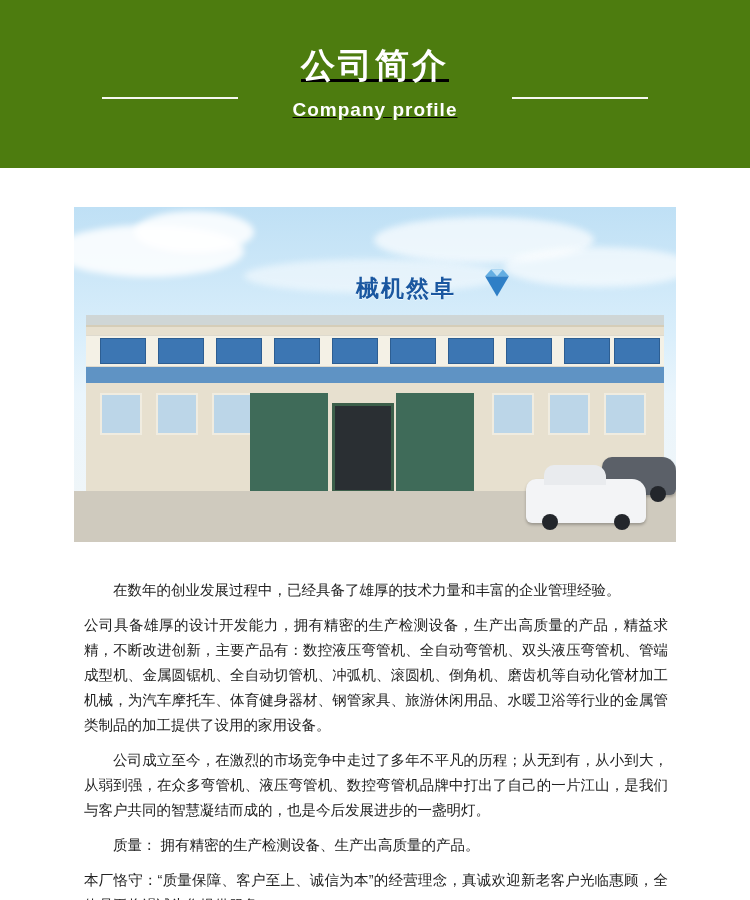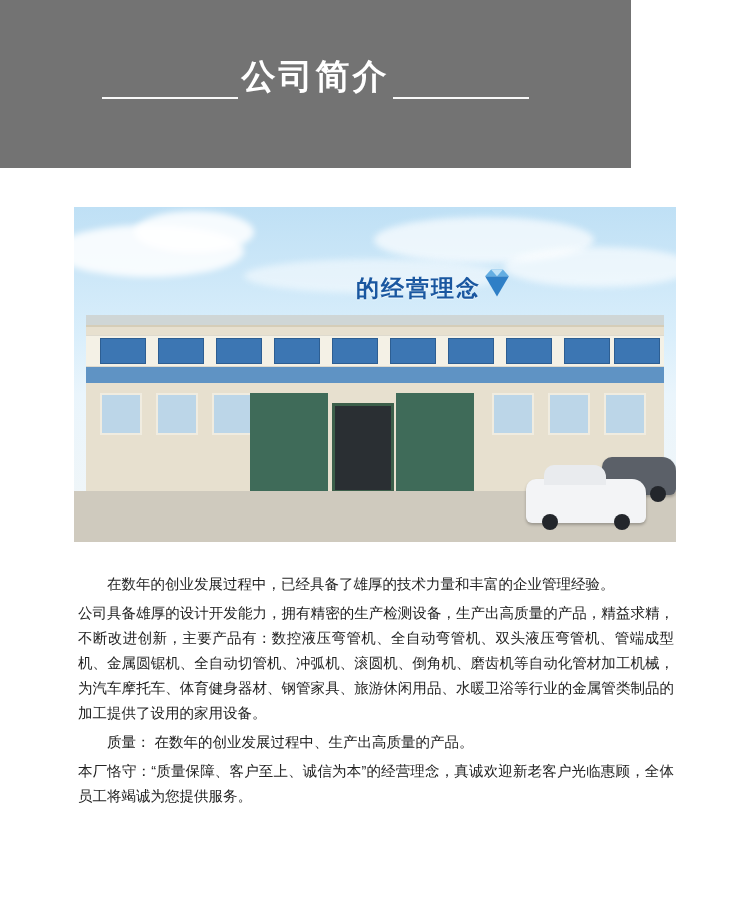--- a/index.html
+++ b/index.html
@@ -16,28 +16,29 @@
 
   .page {
     width: 750px;
     height: 900px;
     position: relative;
     background: #ffffff;
   }
 
   
   .banner {
-    width: 631px;
+    width: 750px;
     height: 168px;
-    background: #737373;
+    background: #4d7c0f;
     position: relative;
     display: flex;
     flex-direction: column;
     align-items: center;
     justify-content: center;
+    text-decoration: underline;
   }
   .banner-title {
     color: #ffffff;
     font-size: 34px;
     font-weight: bold;
     letter-spacing: 3px;
     line-height: 1.1;
     margin-bottom: 14px;
     text-align: center;
   }
@@ -220,33 +221,34 @@
     position: absolute;
     left: 74px;
     top: 568px;
     width: 604px;
     color: #222222;
     font-size: 14.5px;
     line-height: 25px;
     text-align: justify;
   }
   .body-text p {
-    margin: 4px;
+    margin: 10px;
   }
   .indent { text-indent: 2em; }
 </style>
 </head>
 <body>
 
 <div class="page">
 
   <div class="banner">
     <div class="rule rule-left"></div>
     <div class="rule rule-right"></div>
     <div class="banner-title">公司简介</div>
+    <div class="banner-sub">Company profile</div>
   </div>
 
   <div class="photo-wrap">
     <div class="photo">
       <div class="cloud c1"></div>
       <div class="cloud c2"></div>
       <div class="cloud c3"></div>
       <div class="cloud c4"></div>
       <div class="cloud c5"></div>
 
@@ -260,21 +262,21 @@
       <div class="sign-cell" style="left:200px;"></div>
       <div class="sign-cell" style="left:258px;"></div>
       <div class="sign-cell" style="left:316px;"></div>
       <div class="sign-cell" style="left:374px;"></div>
       <div class="sign-cell" style="left:432px;"></div>
       <div class="sign-cell" style="left:490px;"></div>
       <div class="sign-cell" style="left:540px;"></div>
 
       <div class="bldg-mid"></div>
 
-      <div class="logo-text">的经营理念</div>
+      <div class="logo-text">械机然卓</div>
       <svg class="logo-mark" viewBox="0 0 40 40">
         <polygon points="6,12 34,12 20,36" fill="#2f7fc6"></polygon>
         <polygon points="6,12 13,4 27,4 34,12" fill="#64aee2"></polygon>
         <polygon points="13,4 20,12 27,4" fill="#bfe2f7"></polygon>
       </svg>
 
       <div class="win-row">
         <div class="win" style="left:0px;"></div>
         <div class="win" style="left:56px;"></div>
         <div class="win" style="left:112px;"></div>
@@ -297,17 +299,18 @@
         <div class="cabin"></div>
         <div class="wheel" style="left:16px;"></div>
         <div class="wheel" style="right:16px;"></div>
       </div>
     </div>
   </div>
 
   <div class="body-text">
     <p class="indent">在数年的创业发展过程中，已经具备了雄厚的技术力量和丰富的企业管理经验。</p>
     <p>公司具备雄厚的设计开发能力，拥有精密的生产检测设备，生产出高质量的产品，精益求精，不断改进创新，主要产品有：数控液压弯管机、全自动弯管机、双头液压弯管机、管端成型机、金属圆锯机、全自动切管机、冲弧机、滚圆机、倒角机、磨齿机等自动化管材加工机械，为汽车摩托车、体育健身器材、钢管家具、旅游休闲用品、水暖卫浴等行业的金属管类制品的加工提供了设用的家用设备。</p>
-    <p class="indent">质量：  在数年的创业发展过程中、生产出高质量的产品。</p>
+    <p class="indent">公司成立至今，在激烈的市场竞争中走过了多年不平凡的历程；从无到有，从小到大，从弱到强，在众多弯管机、液压弯管机、数控弯管机品牌中打出了自己的一片江山，是我们与客户共同的智慧凝结而成的，也是今后发展进步的一盏明灯。</p>
+    <p class="indent">质量：  拥有精密的生产检测设备、生产出高质量的产品。</p>
     <p>本厂恪守：“质量保障、客户至上、诚信为本”的经营理念，真诚欢迎新老客户光临惠顾，全体员工将竭诚为您提供服务。</p>
   </div>
 
 </div>
 
 </body></html>

